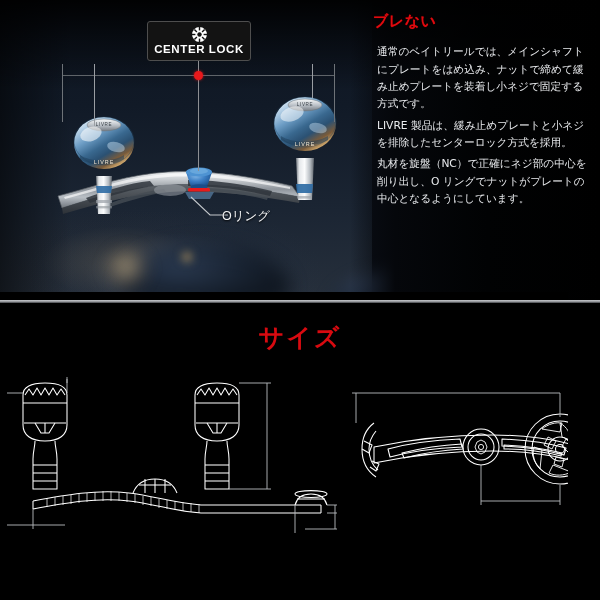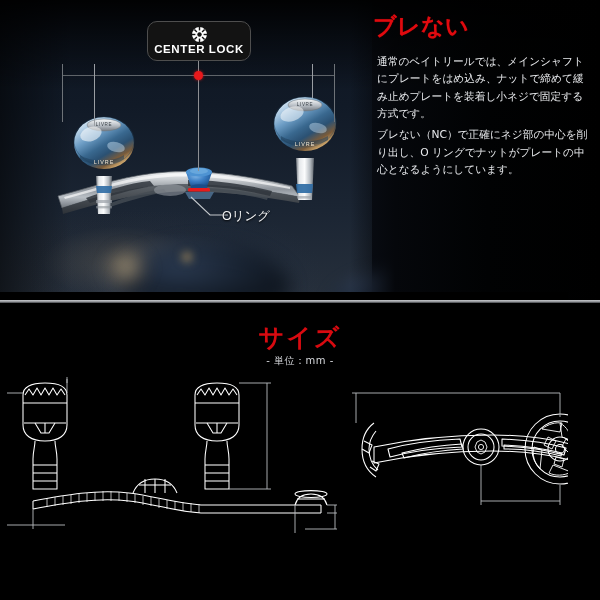--- a/index.html
+++ b/index.html
@@ -75,21 +75,21 @@
       linear-gradient(90deg, rgba(0,0,0,.55) 0%, rgba(0,0,0,0) 12%);
     pointer-events: none;
   }
 
   
   #center-lock-badge {
     position: absolute; left: 147px; top: 21px;
     width: 104px; height: 40px;
     background: #131313;
     border: 1.5px solid #4e4e4e;
-    border-radius: 10px;
+    border-radius: 3px;
     display: flex; flex-direction: column;
     align-items: center; justify-content: center;
     z-index: 20;
   }
   #badge-gear { width: 17px; height: 17px; display:block; margin-bottom: 1px; }
   #badge-label {
     color: #fff; font-size: 11.5px; font-weight: bold;
     letter-spacing: .6px; line-height: 1;
     font-family: "Liberation Sans", sans-serif;
   }
@@ -131,21 +131,21 @@
   
   #handle-photo { position:absolute; left:0; top:0; width:372px; height:301px; z-index:8; }
 
   
   #copy-col {
     position: absolute; left: 373px; top: 12px;
     width: 224px; z-index: 20;
   }
   #headline {
     color: #e00a0f;
-    font-size: 23px; font-weight: bold;
+    font-size: 15px; font-weight: bold;
     line-height: 1.22;
     letter-spacing: .5px;
     font-family: "DejaVu Sans", sans-serif;
     text-shadow: 0 0 1px rgba(160,0,0,.8);
   }
   #headline .l2 { display:block; }
   #body-copy {
     margin-top: 13px;
     color: #e9ebee;
     font-size: 10.7px;
@@ -330,30 +330,30 @@
     <div id="oring-label">Oリング</div>
 
     <div id="top-vignette"></div>
 
     <div id="copy-col">
       <div id="headline">
         <span>ブレない</span>
       </div>
       <div id="body-copy">
         <p>通常のベイトリールでは、メインシャフトにプレートをはめ込み、ナットで締めて緩み止めプレートを装着し小ネジで固定する方式です。</p>
-        <p>ブレない（NC）で正確にネジ部の中心を削り出し、O リングでナットがプレートの中心となるようにしています。</p>
+        <p>LIVRE 製品は、緩み止めプレートと小ネジを排除したセンターロック方式を採用。</p>
+        <p>丸材を旋盤（NC）で正確にネジ部の中心を削り出し、O リングでナットがプレートの中心となるようにしています。</p>
       </div>
     </div>
   </div>
 
   <div id="divider"></div>
 
   <div id="bottom-section">
     <div id="size-title">サイズ</div>
-    <div id="size-unit">- 単位：mm -</div>
 
     <svg class="dwg" id="dwg-side" viewBox="0 0 345 175" preserveAspectRatio="none">
       <g stroke="#ffffff" fill="none" stroke-width="1.05" stroke-linejoin="round">
 
         <path d="M18 18 C 18 10, 26 6, 40 6 C 54 6, 62 10, 62 18
                  L 62 48 C 62 58, 54 64, 40 64 C 26 64, 18 58, 18 48 Z"></path>
         <line x1="18" y1="26" x2="62" y2="26"></line>
         <line x1="19" y1="46" x2="61" y2="46"></line>
 
         <path d="M20 18 L 24 12 L 28 18 L 32 11 L 36 18 L 40 11 L 44 18 L 48 11 L 52 18 L 56 12 L 60 18"></path>

